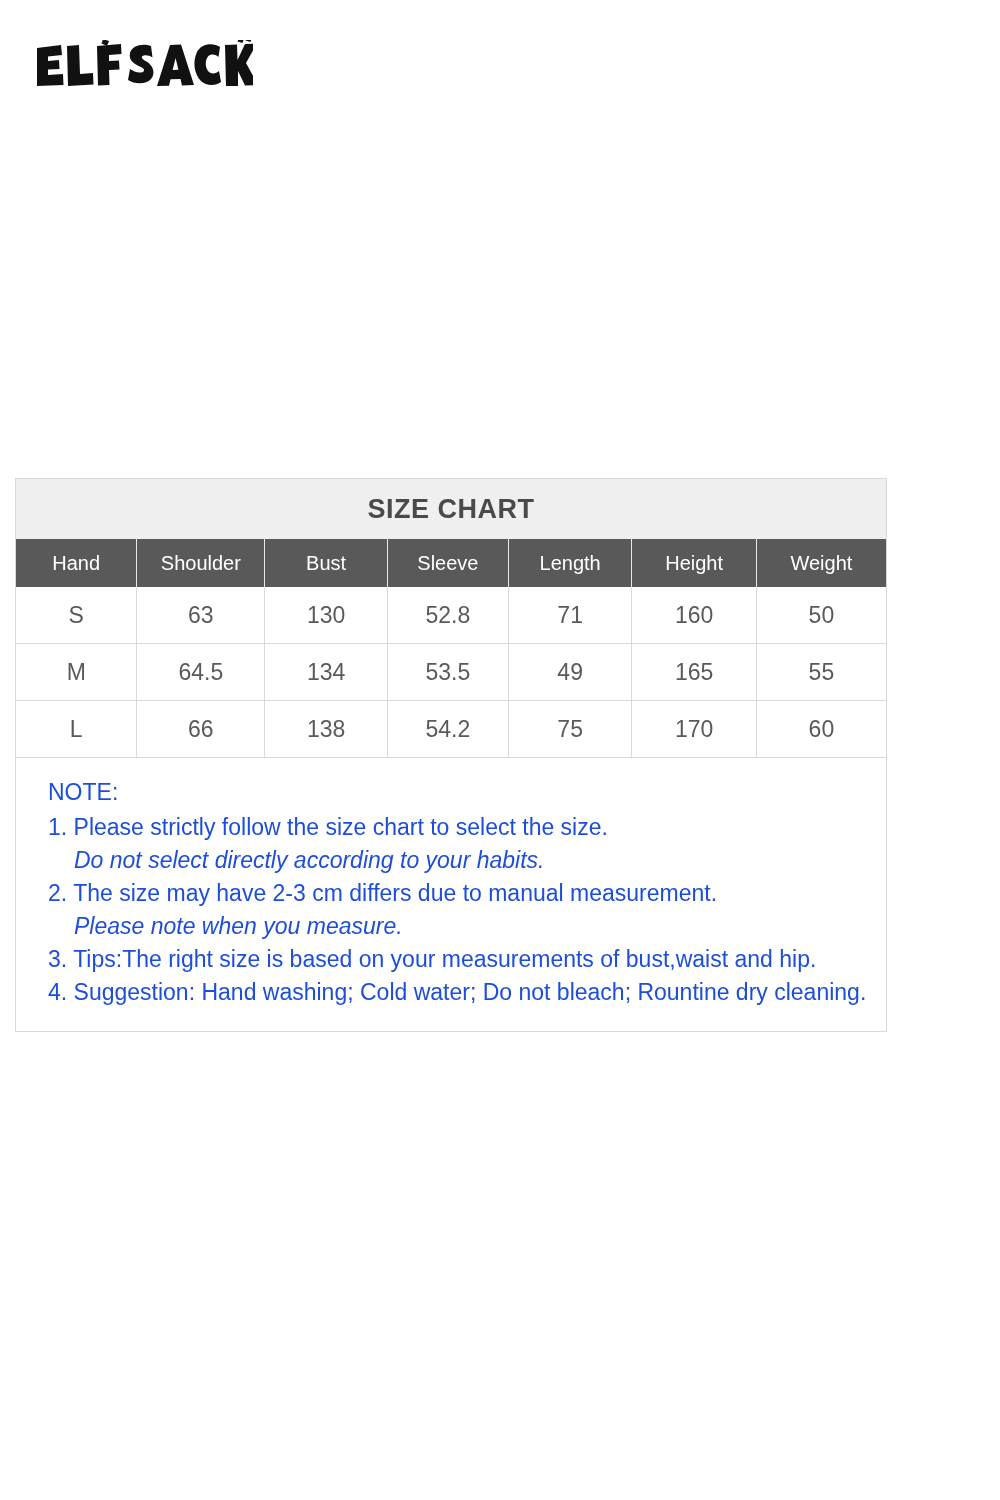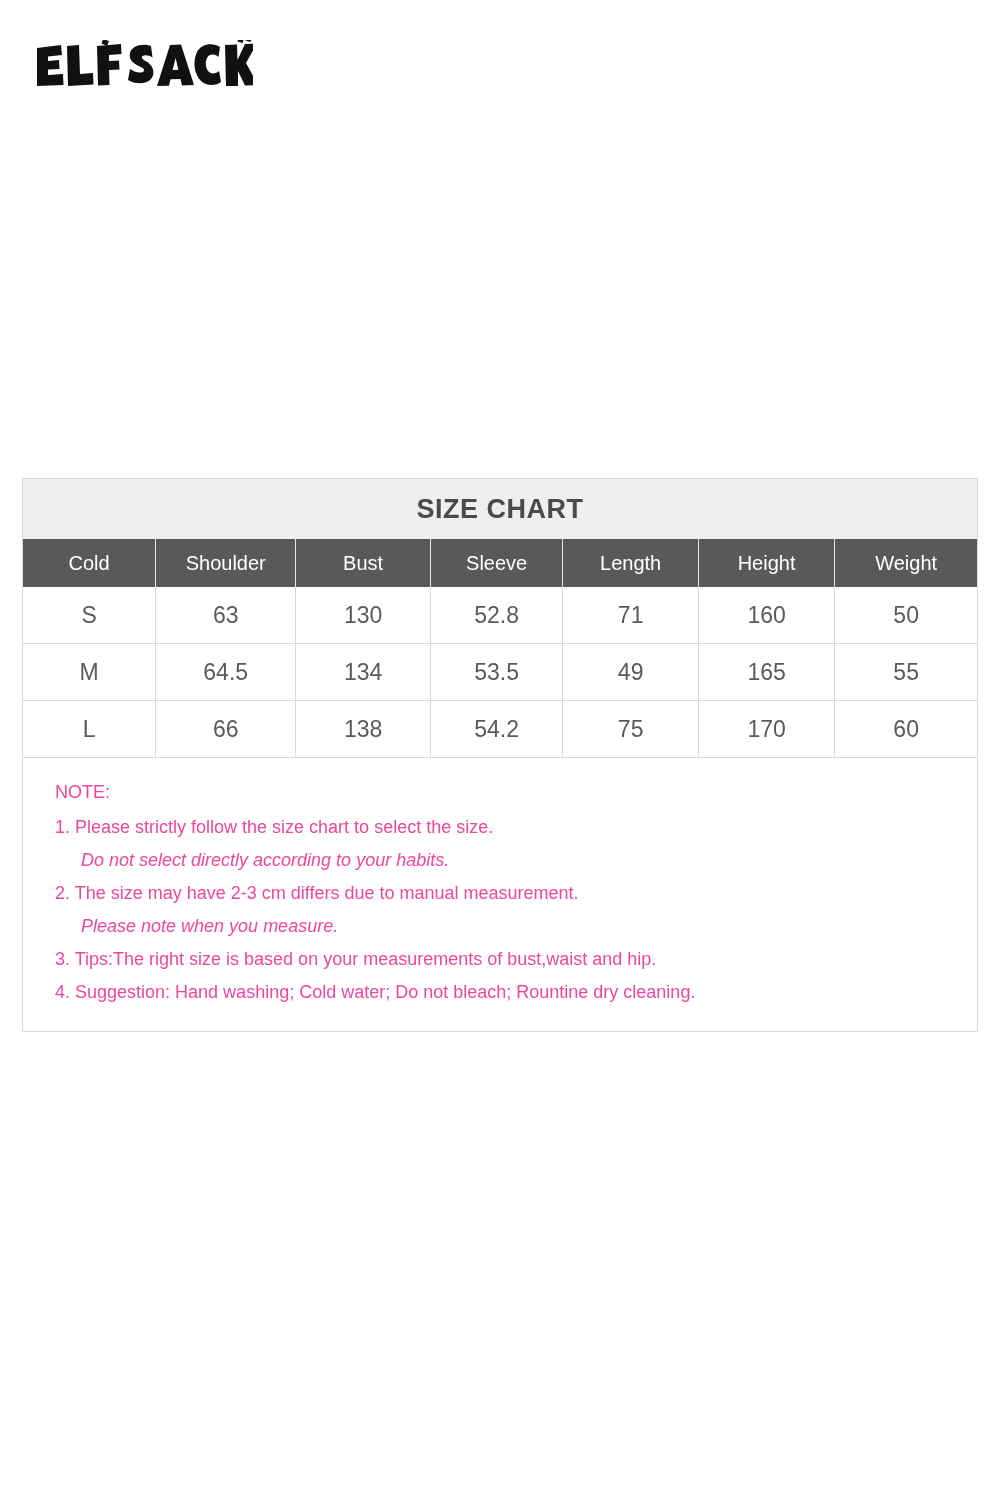--- a/index.html
+++ b/index.html
@@ -21,23 +21,23 @@
     left: 33px;
     top: 40px;
     width: 220px;
     height: 60px;
   }
   .brand svg { display: block; }
 
   
   .size-card {
     position: absolute;
-    left: 22px;
+    left: 15px;
     top: 478px;
-    width: 956px;
+    width: 872px;
     border: 1px solid #d9d9d9;
     box-sizing: border-box;
     background: #ffffff;
   }
 
   .size-title {
     height: 60px;
     background: #efefef;
     display: flex;
     align-items: center;
@@ -82,22 +82,22 @@
   col.c-shoulder { width: 14.7%; }
   col.c-bust     { width: 14.1%; }
   col.c-sleeve   { width: 13.9%; }
   col.c-length   { width: 14.2%; }
   col.c-height   { width: 14.3%; }
   col.c-weight   { width: 14.9%; }
 
   
   .notes {
     padding: 18px 0 22px 32px;
-    font-size: 18px;
-    color: #ec4899;
+    font-size: 23px;
+    color: #1d4ed8;
     line-height: 33px;
   }
   .notes .note-head {
     margin-bottom: 2px;
   }
   .notes .note-line {
     white-space: pre;
   }
   .notes .note-sub {
     white-space: pre;
@@ -143,21 +143,21 @@
       <col class="c-size">
         <col class="c-shoulder">
         <col class="c-bust">
         <col class="c-sleeve">
         <col class="c-length">
         <col class="c-height">
         <col class="c-weight">
     </colgroup>
     <thead>
       <tr>
-        <th>Cold</th>
+        <th>Hand</th>
         <th>Shoulder</th>
         <th>Bust</th>
         <th>Sleeve</th>
         <th>Length</th>
         <th>Height</th>
         <th>Weight</th>
       </tr>
     </thead>
     <tbody>
       <tr>

